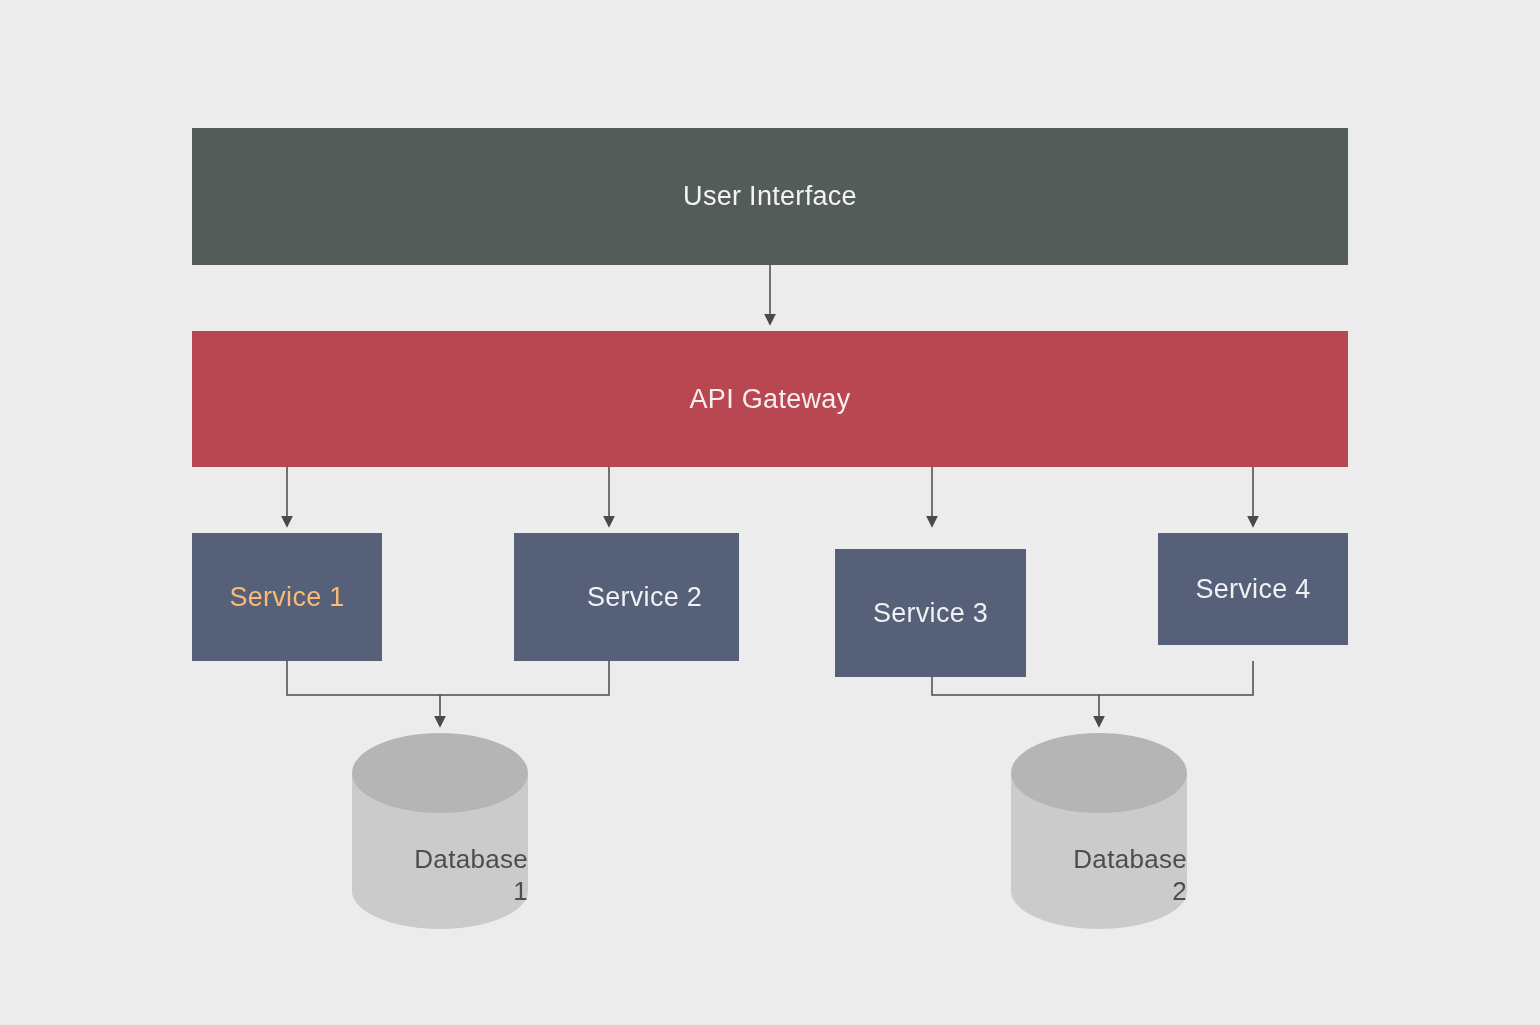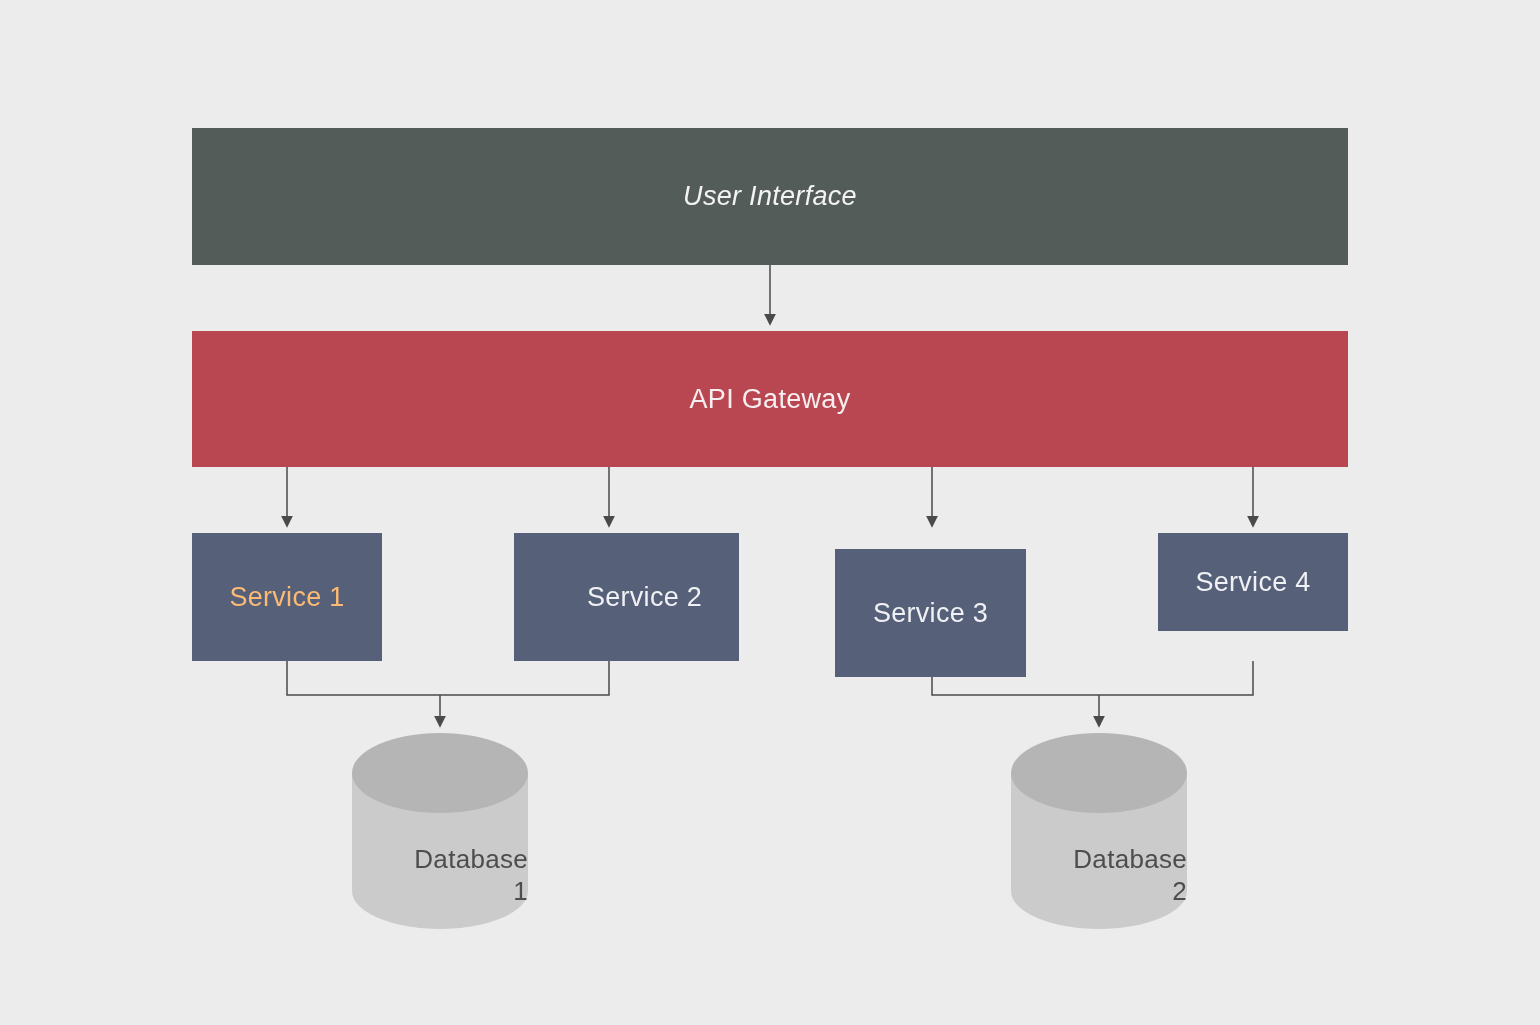--- a/index.html
+++ b/index.html
@@ -30,21 +30,21 @@
     font-size: 27px;
     font-weight: 400;
     letter-spacing: 0.3px;
     text-align: center;
   }
   .node-ui        { left: 192px; top: 128px; width: 1156px; height: 137px; }
   .node-gateway   { left: 192px; top: 331px; width: 1156px; height: 136px; }
   .node-service-1 { left: 192px; top: 533px; width: 190px; height: 128px; }
   .node-service-2 { left: 514px; top: 533px; width: 189px; height: 128px; }
   .node-service-3 { left: 835px; top: 533px; width: 191px; height: 128px; margin-top: 16px; }
-  .node-service-4 { left: 1158px; top: 533px; width: 190px; height: 98px; }
+  .node-service-4 { left: 1158px; top: 533px; width: 190px; height: 112px; }
   .cylinder {
     position: absolute;
     width: 176px;
     height: 197px;
     top: 733px;
   }
   .cyl-1 { left: 352px; }
   .cyl-2 { left: 1011px; }
   .cyl-label {
     position: absolute;
@@ -75,21 +75,21 @@
       <path d="M609,467 L609,526" marker-end="url(#arrowhead)"></path>
       <path d="M932,467 L932,526" marker-end="url(#arrowhead)"></path>
       <path d="M1253,467 L1253,526" marker-end="url(#arrowhead)"></path>
       <path d="M287,661 L287,695 L609,695 L609,661"></path>
       <path d="M440,695 L440,726" marker-end="url(#arrowhead)"></path>
       <path d="M932,661 L932,695 L1253,695 L1253,661"></path>
       <path d="M1099,695 L1099,726" marker-end="url(#arrowhead)"></path>
     </g>
   </svg>
 
-  <div class="node node-ui" style="background-color: rgb(84, 92, 89); color: rgb(243, 243, 243); font-style: italic;">
+  <div class="node node-ui" style="background-color: rgb(84, 92, 89); color: rgb(243, 243, 243);">
     <span>User Interface</span>
   </div>
 
   <div class="node node-gateway" style="background-color: rgb(185, 71, 82); color: rgb(247, 238, 240);">
     <span>API Gateway</span>
   </div>
 
   <div class="node node-service-1" style="background-color: rgb(86, 96, 120); color: #fdba74;">
     <span>Service 1</span>
   </div>

